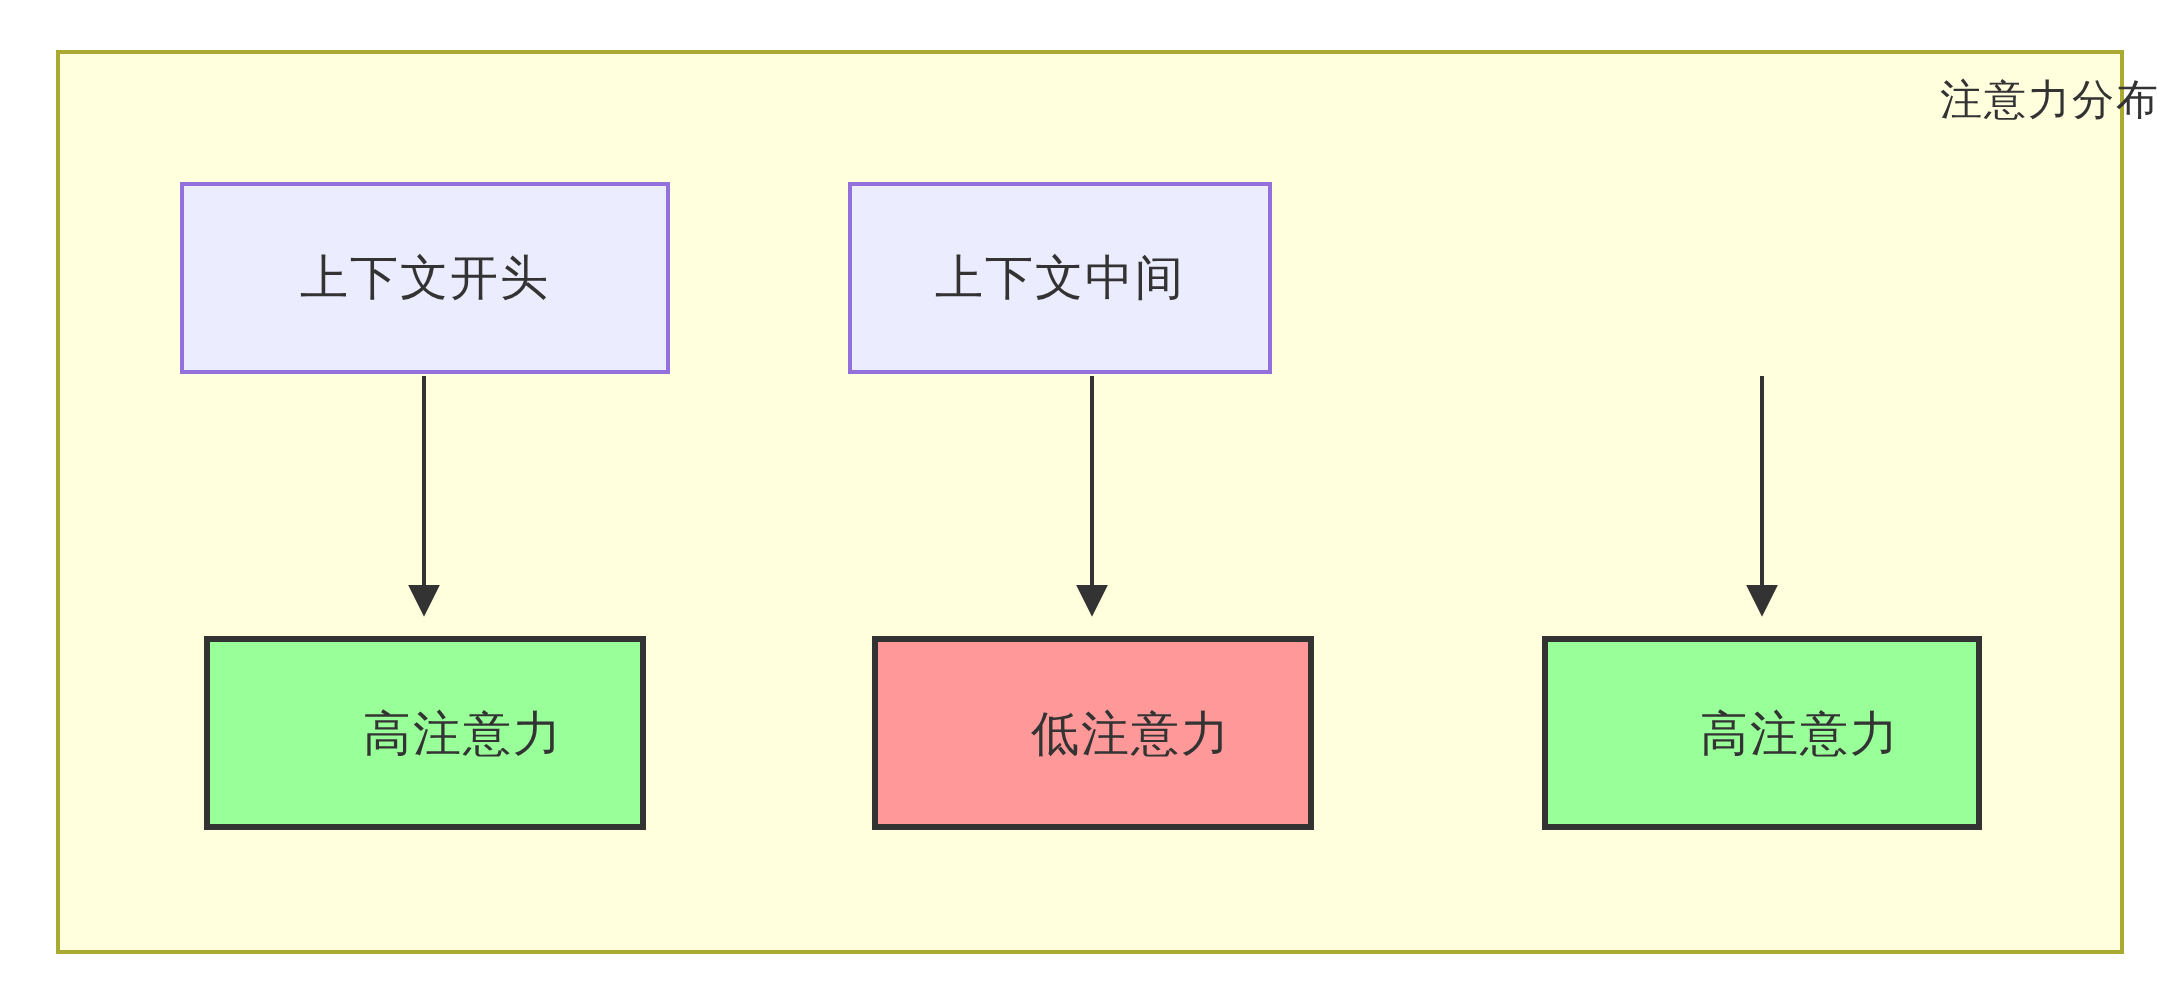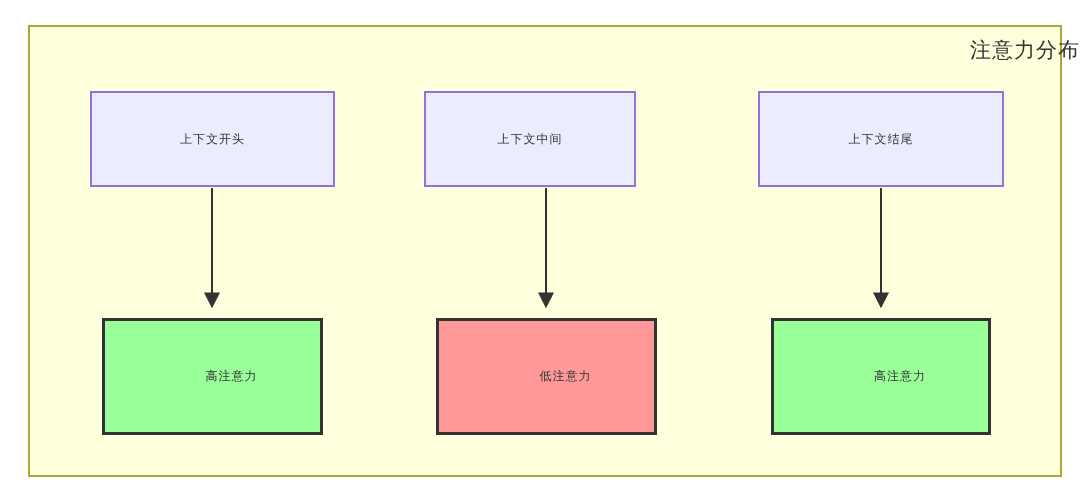--- a/index.html
+++ b/index.html
@@ -34,32 +34,32 @@
     font-size: 21px;
     color: var(--text, #333333);
     letter-spacing: 1px;
   }
   .node {
     position: absolute;
     display: flex;
     align-items: center;
     justify-content: center;
     box-sizing: border-box;
-    font-size: 12px;
+    font-size: 24px;
     color: var(--text, #333333);
     letter-spacing: 1px;
   }
   .node.ctx {
     background: var(--context-fill, #ececff);
     border: 2px solid var(--context-border, #9370db);
     height: 96px;
     top: 91px;
   }
   .node.result {
-    height: 117px;
+    height: 97px;
     top: 318px;
     border: 3px solid var(--result-border, #333333);
     padding-left: 38px;
   }
   .node.high { background: var(--high-fill, #99ff99); }
   .node.low  { background: var(--low-fill, #ff9999); }
 
   #ctx-start  { left: 90px;  width: 245px; }
   #ctx-middle { left: 424px; width: 212px; }
   #ctx-end    { left: 758px; width: 246px; }
@@ -87,23 +87,20 @@
   <div class="diagram-title">注意力分布</div>
 
   <div class="node ctx" id="ctx-start">
     <span>上下文开头</span>
   </div>
 
   <div class="node ctx" id="ctx-middle">
     <span>上下文中间</span>
   </div>
 
-  <div class="node ctx" id="ctx-end">
-    <span>上下文结尾</span>
-  </div>
 
   <svg class="arrows-layer" width="1080" height="496" viewBox="0 0 1080 496">
     <defs>
       <marker id="arrowhead" viewBox="0 0 10 10" refX="8.5" refY="5" markerWidth="8" markerHeight="8" orient="auto">
         <path d="M0,0 L10,5 L0,10 z" fill="#333333"></path>
       </marker>
     </defs>
     <line x1="212" y1="188" x2="212" y2="306" stroke="#333333" stroke-width="2" marker-end="url(#arrowhead)"></line>
     <line x1="546" y1="188" x2="546" y2="306" stroke="#333333" stroke-width="2" marker-end="url(#arrowhead)"></line>
     <line x1="881" y1="188" x2="881" y2="306" stroke="#333333" stroke-width="2" marker-end="url(#arrowhead)"></line>

